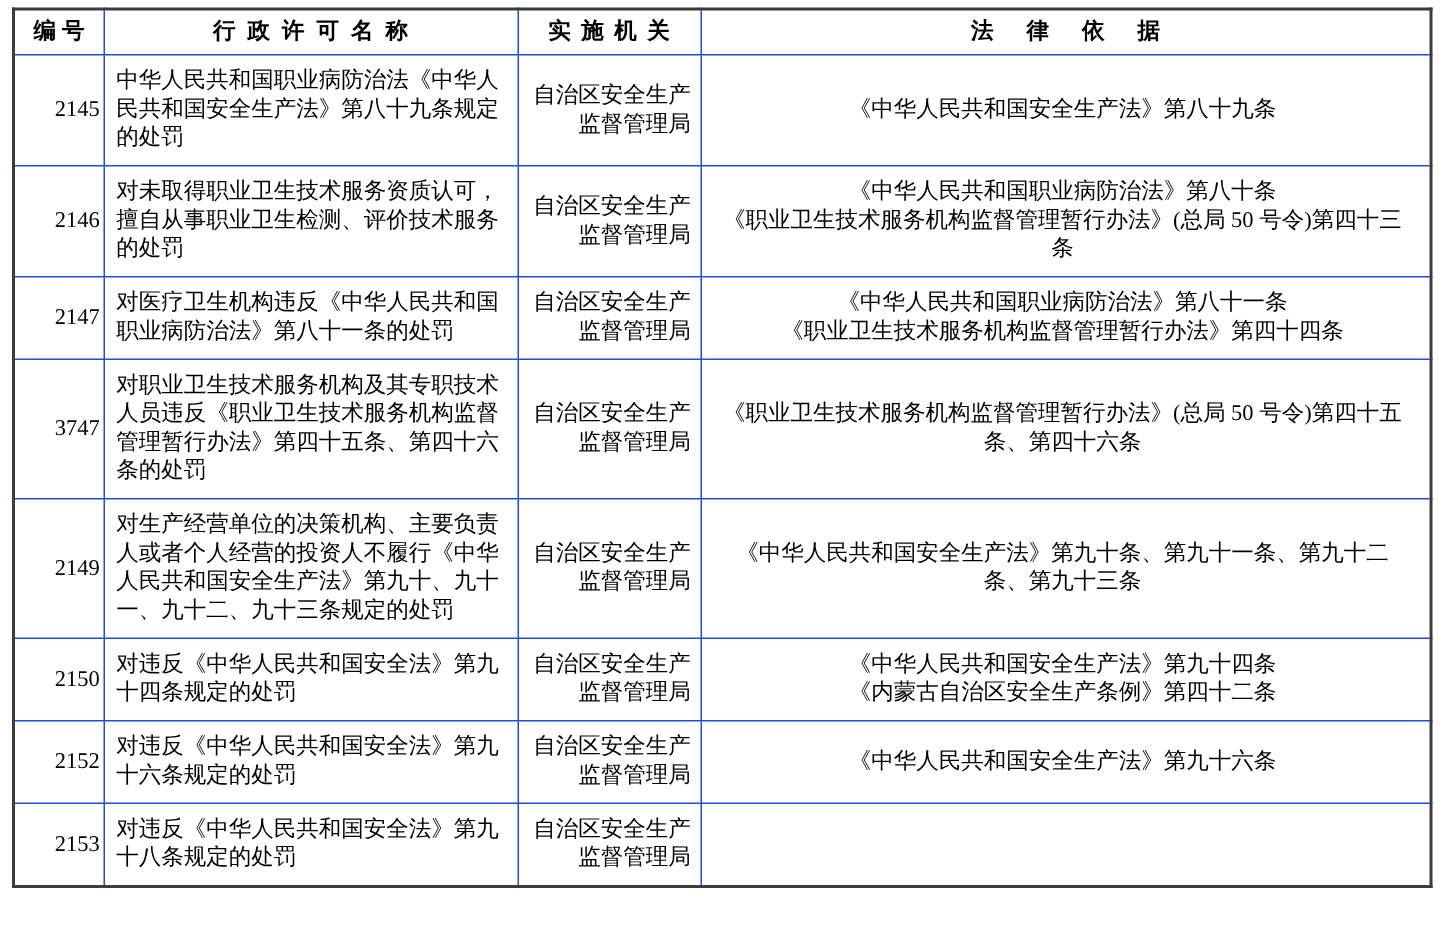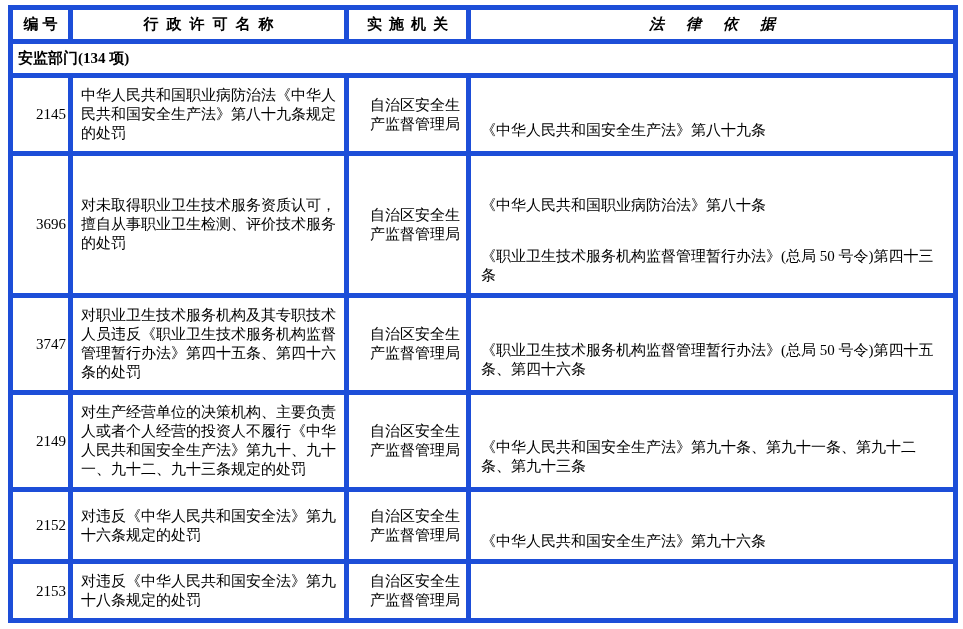--- a/index.html
+++ b/index.html
@@ -17,39 +17,39 @@
   }
   table.permits {
     border-collapse: collapse;
     table-layout: fixed;
     width: 945px;
     border: 2px solid #3c3c3c;
     background: #ffffff;
   }
   table.permits th,
   table.permits td {
-    border: 5px solid #1d4ed8;
+    border: 1px solid #1d4ed8;
     font-size: 15px;
     line-height: 19px;
     vertical-align: middle;
     word-break: break-all;
     overflow-wrap: anywhere;
   }
   
   thead th {
     font-weight: bold;
     text-align: center;
     padding: 5px 0;
     height: 18px;
     white-space: nowrap;
   }
   th.th-id     { letter-spacing: 4px;  text-indent: 4px; }
   th.th-name   { letter-spacing: 8px;  text-indent: 8px; }
   th.th-agency { letter-spacing: 7px;  text-indent: 7px; }
-  th.th-legal  { letter-spacing: 22px; text-indent: 22px; font-style: italic; }
+  th.th-legal  { letter-spacing: 22px; text-indent: 22px; }
   
   td.section-cell {
     font-weight: bold;
     text-align: left;
     padding: 5px 4px 5px 5px;
   }
   
   td.id-cell {
     text-align: right;
     padding: 8px 2px;
@@ -61,22 +61,21 @@
   }
   td.agency-cell {
     text-align: right;
     padding: 8px 6px 8px 9px;
   }
   td.legal-cell {
     text-align: left;
     padding: 8px 14px 8px 10px;
   }
   .legal-item {
-    text-align: left;
-    margin-top: 32px;
+    text-align: center;
   }
 </style>
 </head>
 <body>
 
 <div class="page">
   <table class="permits">
     <colgroup>
       <col style="width:60px">
       <col style="width:276px">
@@ -86,53 +85,68 @@
     <thead>
       <tr>
         <th class="th-id">编号</th>
         <th class="th-name">行政许可名称</th>
         <th class="th-agency">实施机关</th>
         <th class="th-legal">法律依据</th>
       </tr>
     </thead>
     <tbody>
         <tr>
-          <td class="section-cell" colspan="4">安监部门(134 项)</td>
-        </tr>
-        <tr>
           <td class="id-cell">2145</td>
           <td class="name-cell">中华人民共和国职业病防治法《中华人民共和国安全生产法》第八十九条规定的处罚</td>
           <td class="agency-cell">自治区安全生产监督管理局</td>
           <td class="legal-cell">
             <div class="legal-item">《中华人民共和国安全生产法》第八十九条</div>
           </td>
         </tr>
         <tr>
-          <td class="id-cell">3696</td>
+          <td class="id-cell">2146</td>
           <td class="name-cell">对未取得职业卫生技术服务资质认可，擅自从事职业卫生检测、评价技术服务的处罚</td>
           <td class="agency-cell">自治区安全生产监督管理局</td>
           <td class="legal-cell">
             <div class="legal-item">《中华人民共和国职业病防治法》第八十条</div>
             <div class="legal-item">《职业卫生技术服务机构监督管理暂行办法》(总局 50 号令)第四十三条</div>
+          </td>
+        </tr>
+        <tr>
+          <td class="id-cell">2147</td>
+          <td class="name-cell">对医疗卫生机构违反《中华人民共和国职业病防治法》第八十一条的处罚</td>
+          <td class="agency-cell">自治区安全生产监督管理局</td>
+          <td class="legal-cell">
+            <div class="legal-item">《中华人民共和国职业病防治法》第八十一条</div>
+            <div class="legal-item">《职业卫生技术服务机构监督管理暂行办法》第四十四条</div>
           </td>
         </tr>
         <tr>
           <td class="id-cell">3747</td>
           <td class="name-cell">对职业卫生技术服务机构及其专职技术人员违反《职业卫生技术服务机构监督管理暂行办法》第四十五条、第四十六条的处罚</td>
           <td class="agency-cell">自治区安全生产监督管理局</td>
           <td class="legal-cell">
             <div class="legal-item">《职业卫生技术服务机构监督管理暂行办法》(总局 50 号令)第四十五条、第四十六条</div>
           </td>
         </tr>
         <tr>
           <td class="id-cell">2149</td>
           <td class="name-cell">对生产经营单位的决策机构、主要负责人或者个人经营的投资人不履行《中华人民共和国安全生产法》第九十、九十一、九十二、九十三条规定的处罚</td>
           <td class="agency-cell">自治区安全生产监督管理局</td>
           <td class="legal-cell">
             <div class="legal-item">《中华人民共和国安全生产法》第九十条、第九十一条、第九十二条、第九十三条</div>
+          </td>
+        </tr>
+        <tr>
+          <td class="id-cell">2150</td>
+          <td class="name-cell">对违反《中华人民共和国安全法》第九十四条规定的处罚</td>
+          <td class="agency-cell">自治区安全生产监督管理局</td>
+          <td class="legal-cell">
+            <div class="legal-item">《中华人民共和国安全生产法》第九十四条</div>
+            <div class="legal-item">《内蒙古自治区安全生产条例》第四十二条</div>
           </td>
         </tr>
         <tr>
           <td class="id-cell">2152</td>
           <td class="name-cell">对违反《中华人民共和国安全法》第九十六条规定的处罚</td>
           <td class="agency-cell">自治区安全生产监督管理局</td>
           <td class="legal-cell">
             <div class="legal-item">《中华人民共和国安全生产法》第九十六条</div>
           </td>
         </tr>

